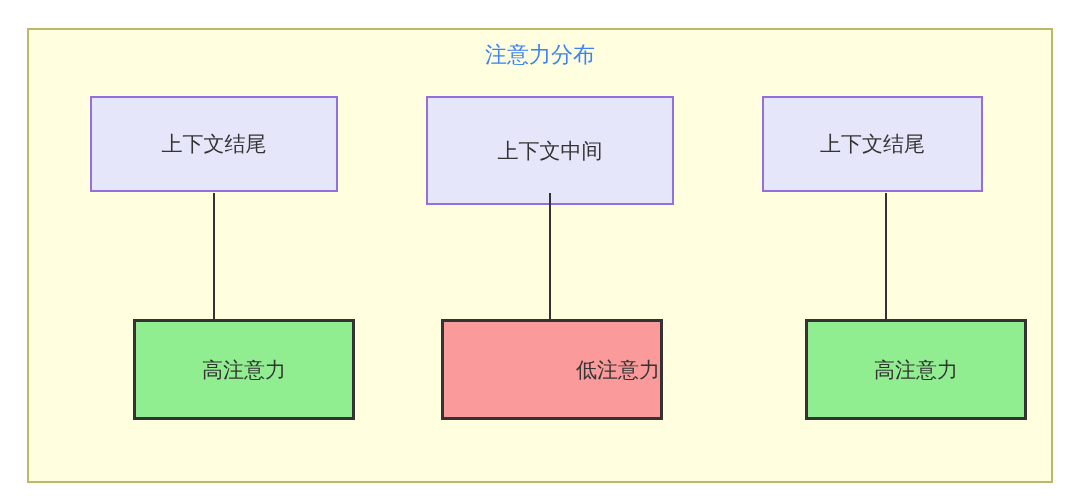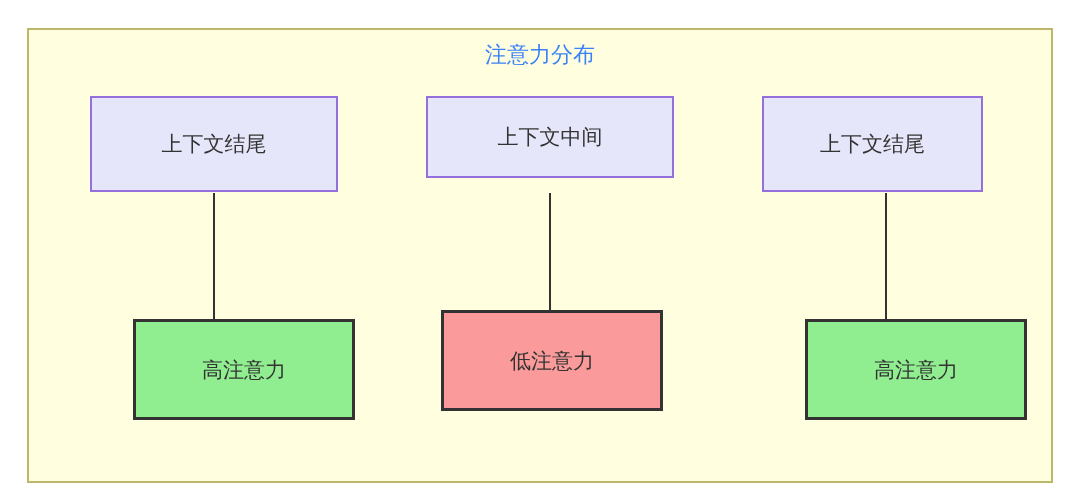--- a/index.html
+++ b/index.html
@@ -102,28 +102,28 @@
       <span>上下文结尾</span>
     </div>
 
     <div class="edge" style="left:184px; top:163px; height:132px;"></div>
     <div class="arrowhead" style="left:176px; top:294px;"></div>
 
     <div class="node high" style="left:76px; top:289px; width:222px; height:101px;">
       <span>高注意力</span>
     </div>
 
-    <div class="node context" style="left:397px; top:66px; width:248px; height:82px;align-items:center;">
+    <div class="node context" style="left:397px; top:66px; width:248px; height:109px;align-items:center;">
       <span>上下文中间</span>
     </div>
 
     <div class="edge" style="left:520px; top:163px; height:132px;"></div>
     <div class="arrowhead" style="left:512px; top:294px;"></div>
 
-    <div class="node low" style="left:412px; top:280px; width:222px; height:101px;">
+    <div class="node low" style="left:412px; top:289px; width:222px; height:101px;justify-content:flex-end;">
       <span>低注意力</span>
     </div>
 
     <div class="node context" style="left:733px; top:66px; width:221px; height:96px;">
       <span>上下文结尾</span>
     </div>
 
     <div class="edge" style="left:856px; top:163px; height:132px;"></div>
     <div class="arrowhead" style="left:848px; top:294px;"></div>
 

